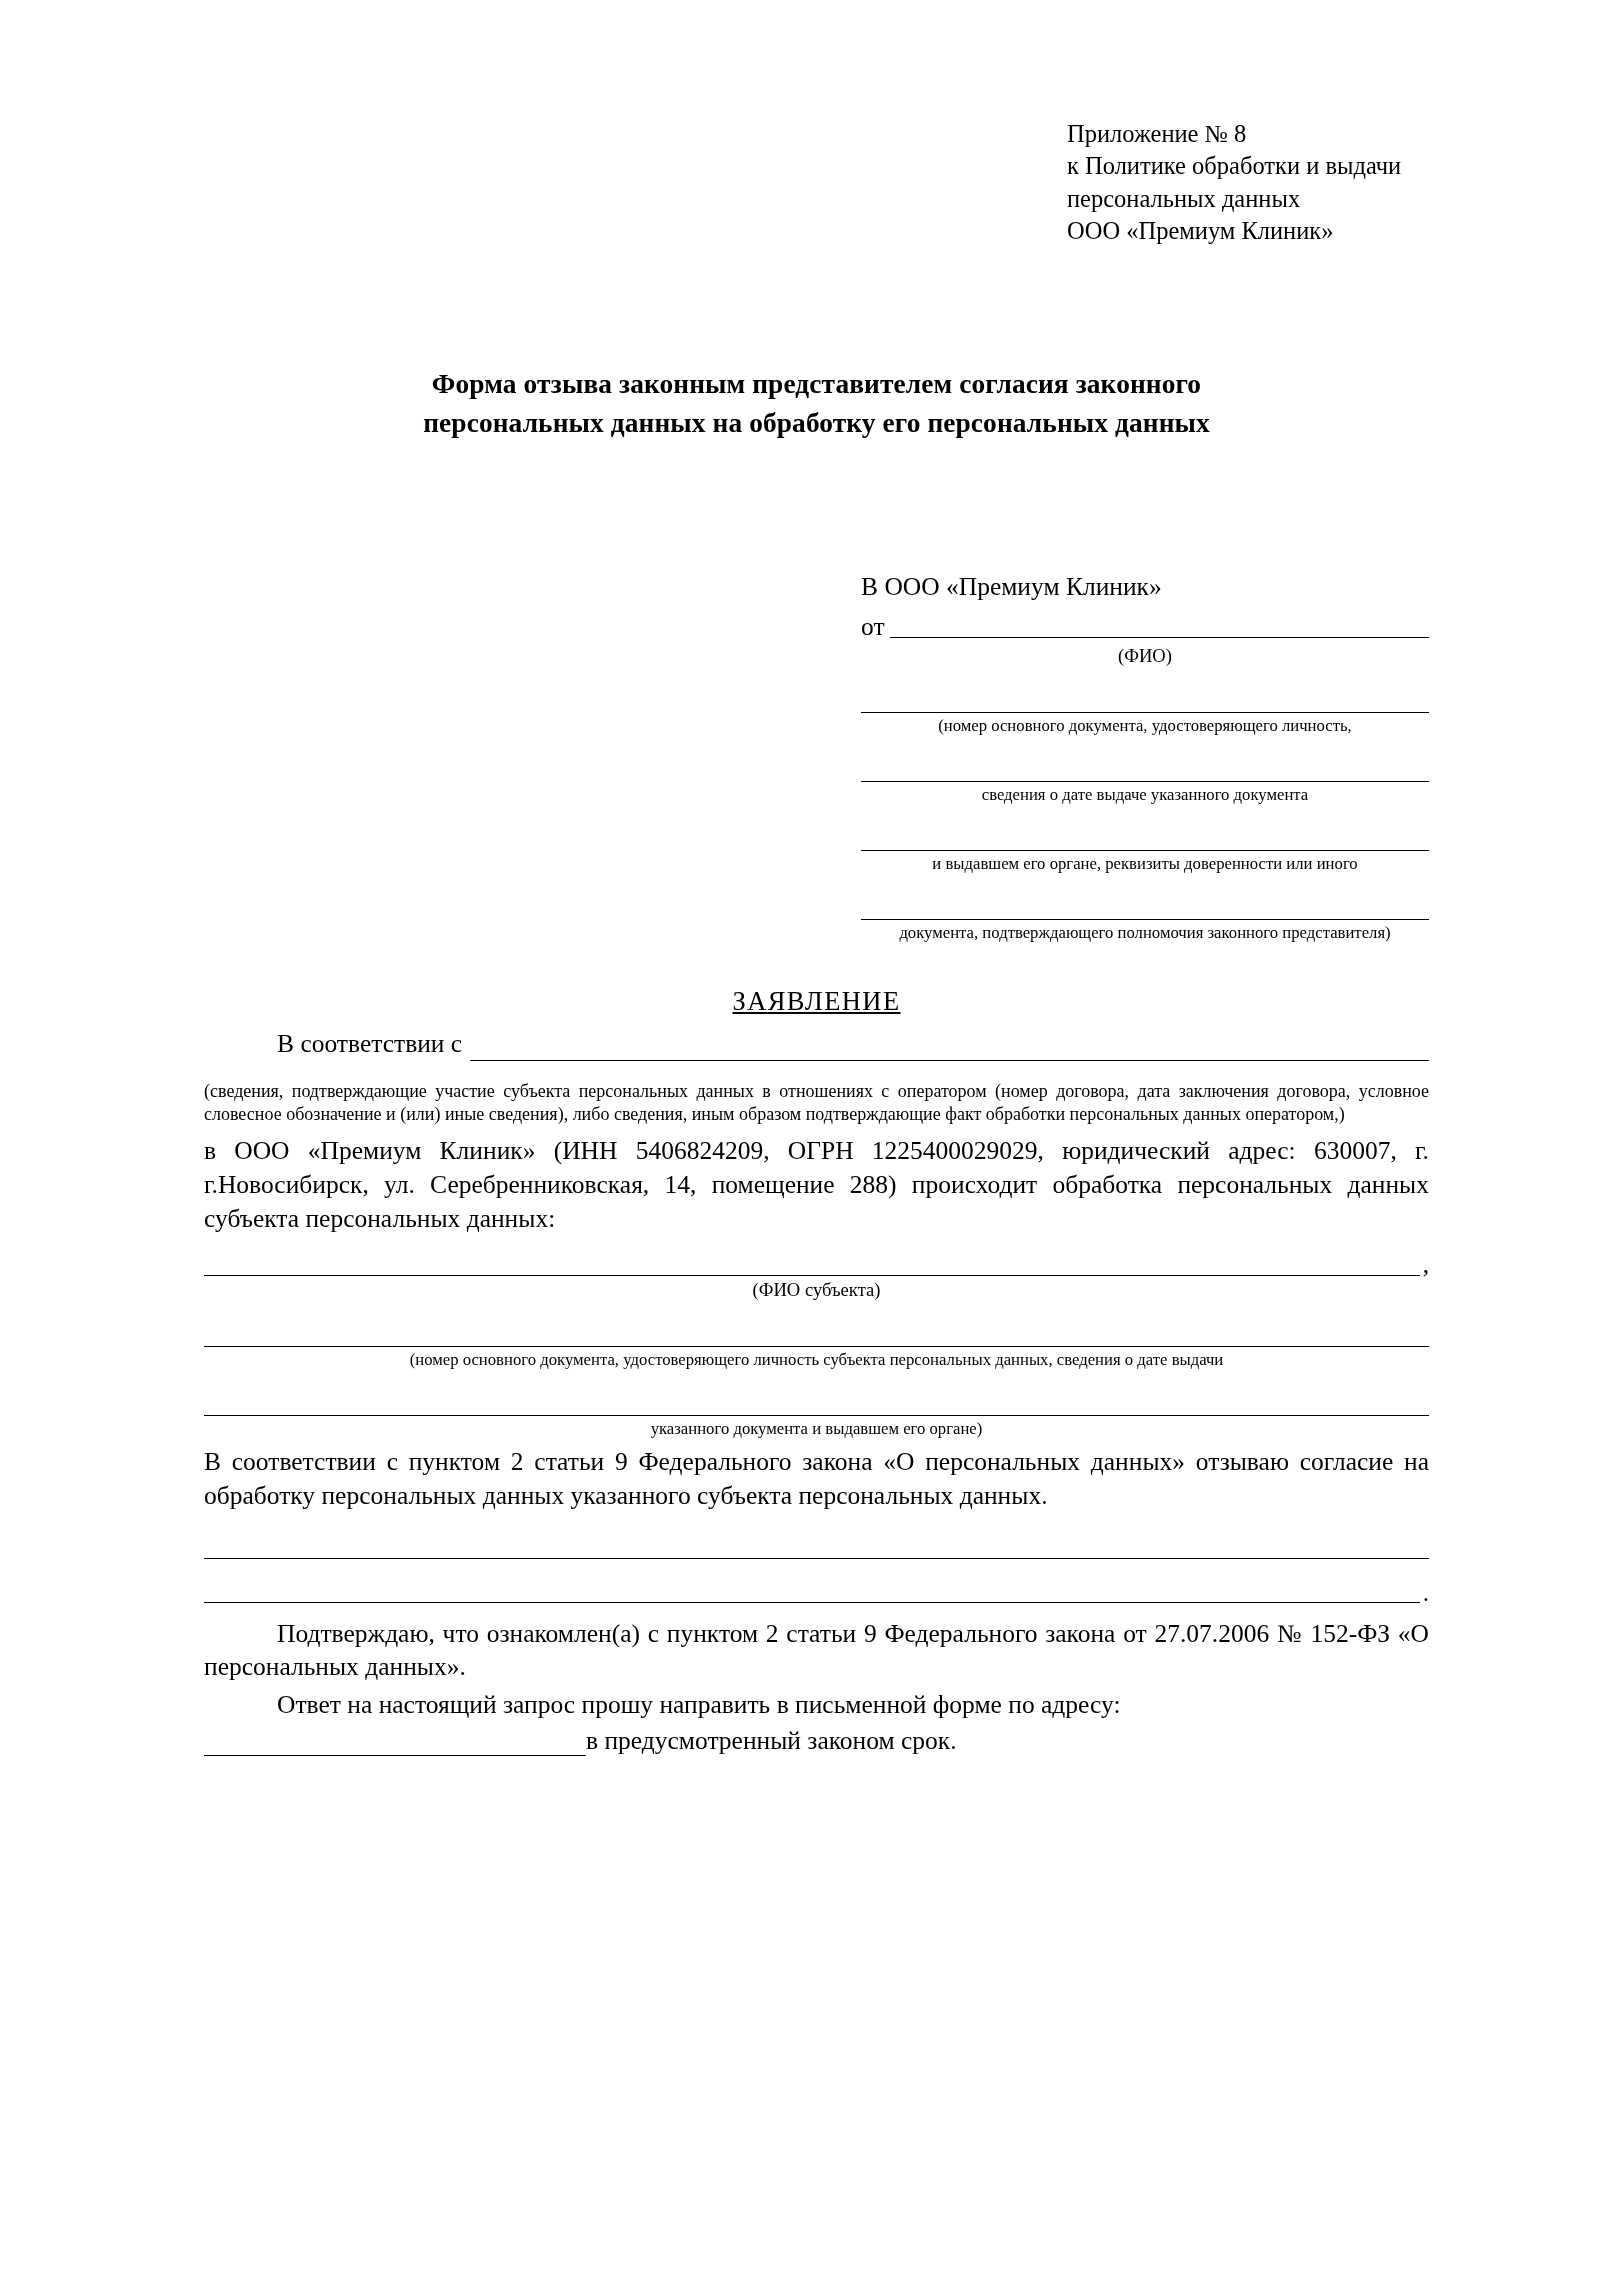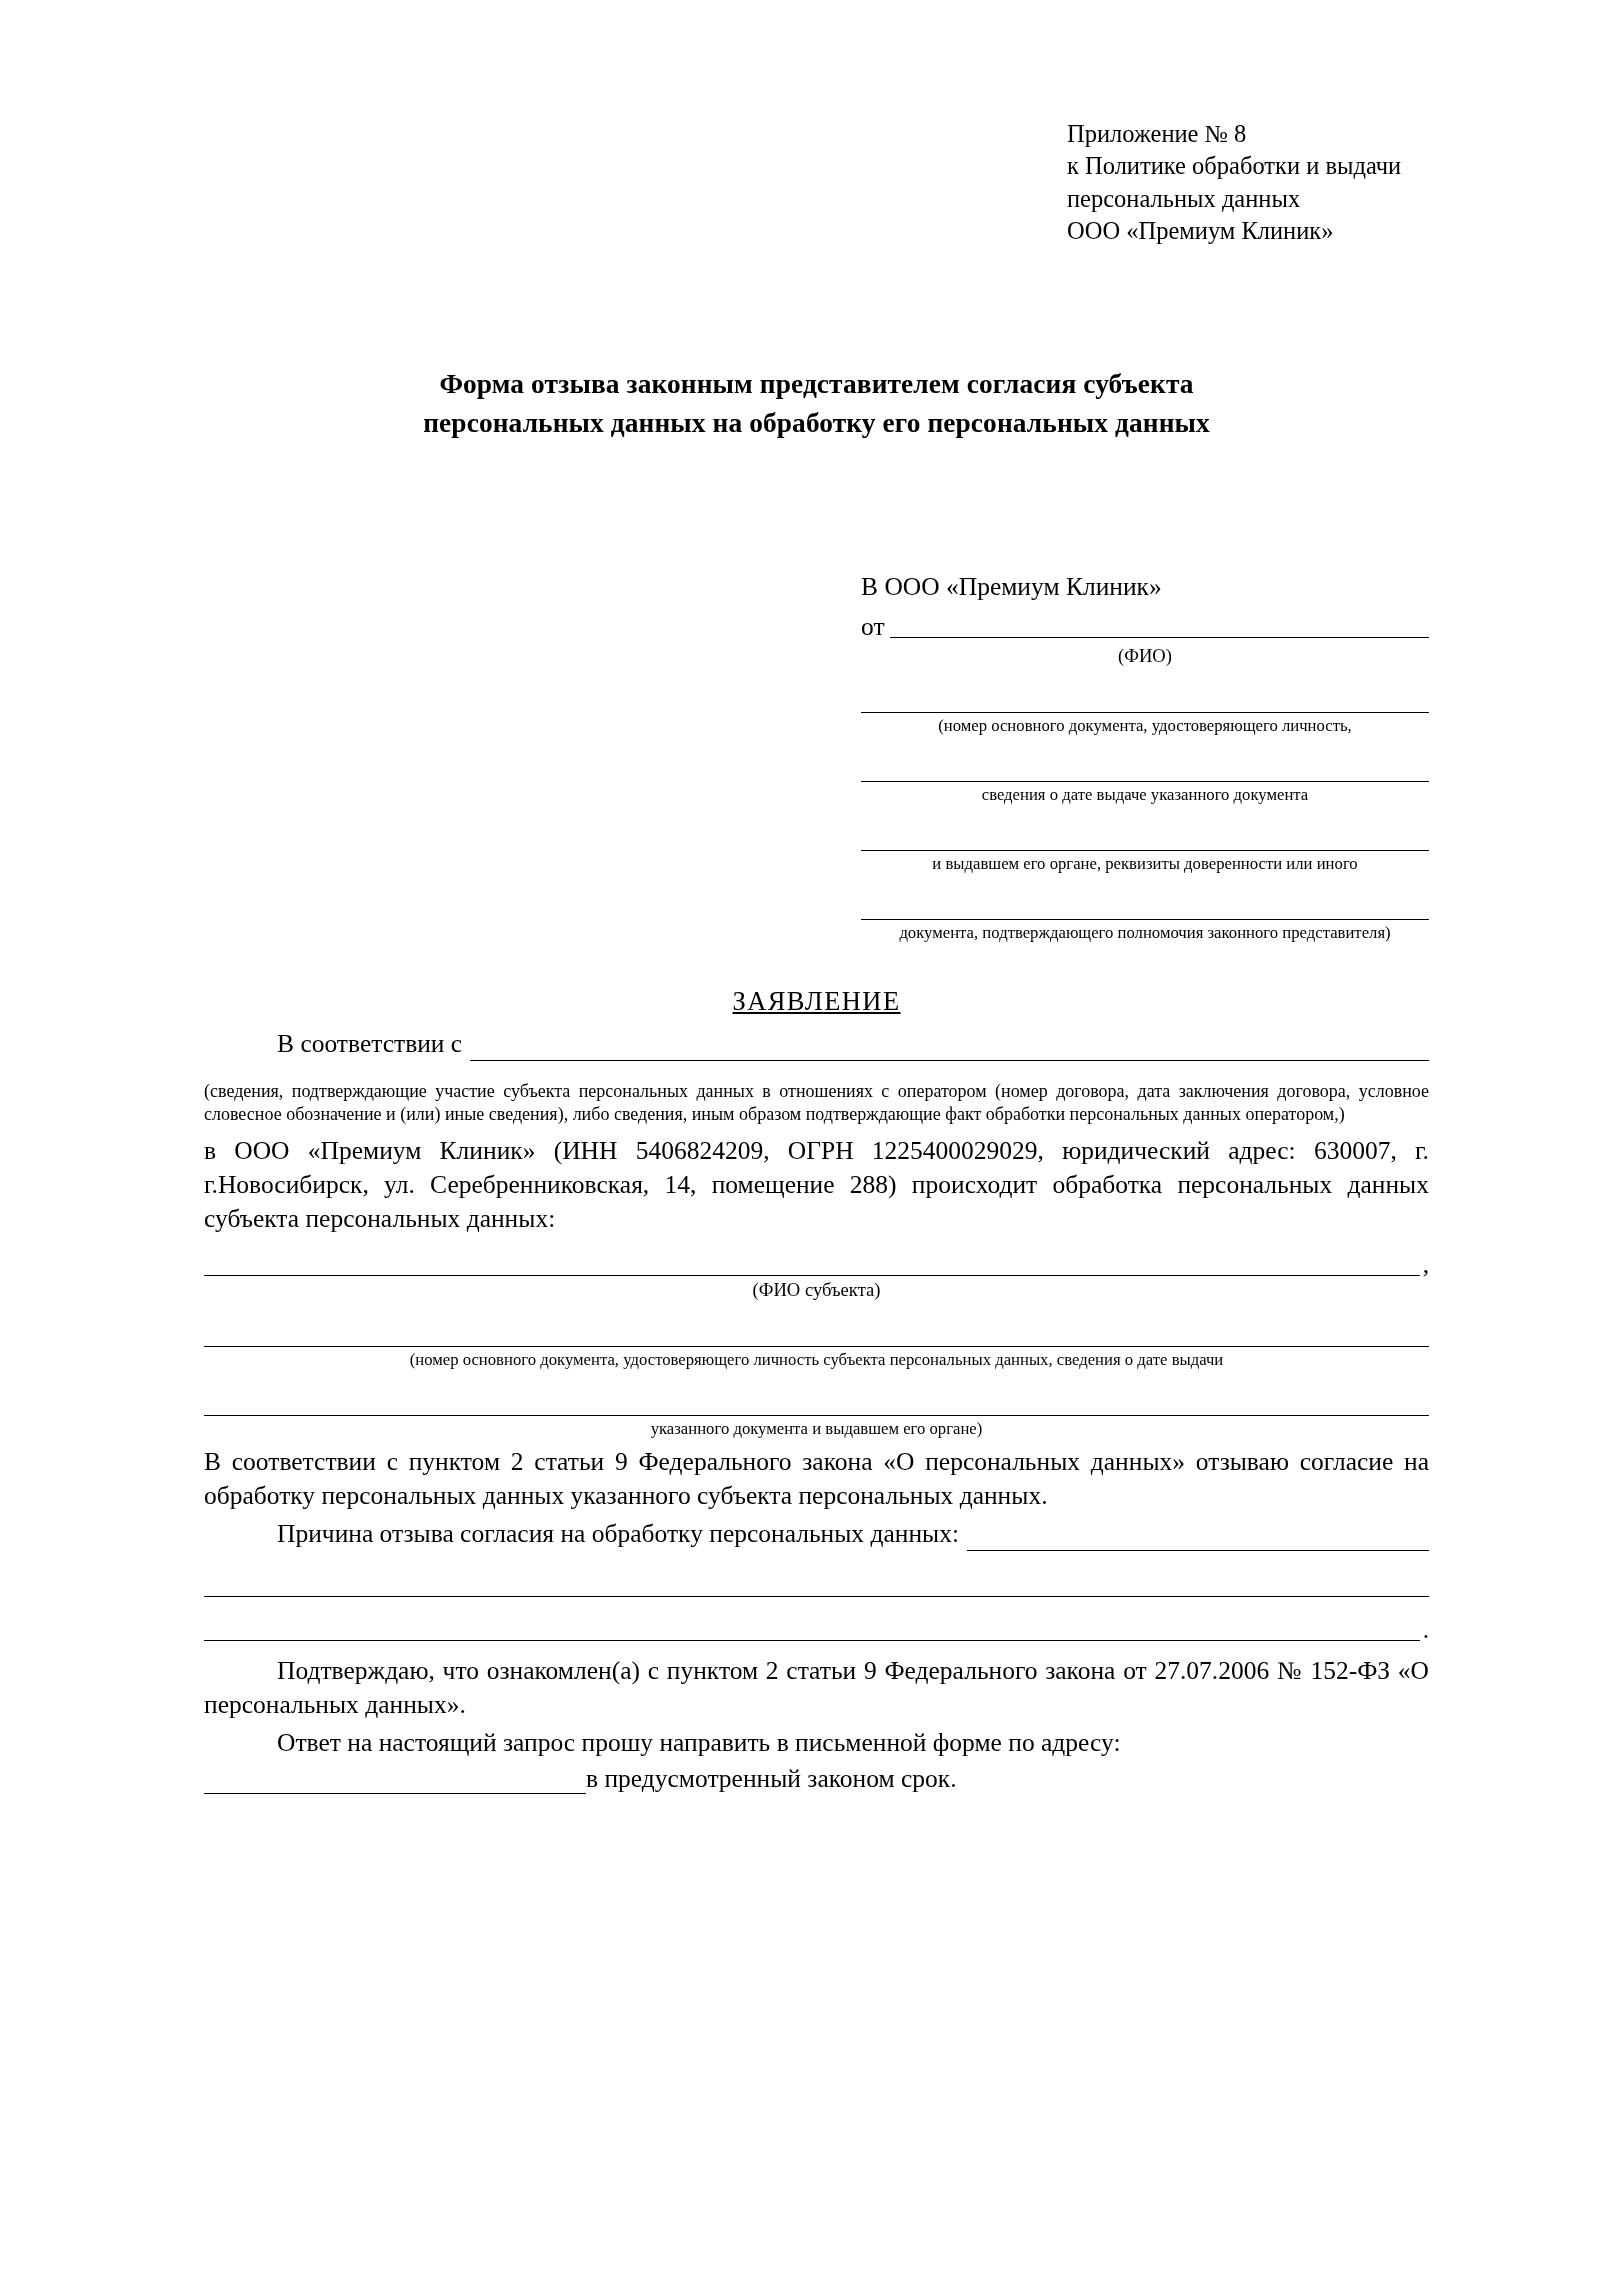--- a/index.html
+++ b/index.html
@@ -152,21 +152,21 @@
   <div class="sheet">
 
     <div class="header-block">
       <div>Приложение № 8</div>
       <div>к Политике обработки и выдачи</div>
       <div>персональных данных</div>
       <div>ООО «Премиум Клиник»</div>
     </div>
 
     <div class="doc-title">
-      <span class="l1">Форма отзыва законным представителем согласия субъекта</span>
+      <span class="l1">Форма отзыва законным представителем согласия законного</span>
       <span class="l2">персональных данных на обработку его персональных данных</span>
     </div>
 
     <div class="addressee">
       <div class="to-line">В ООО «Премиум Клиник»</div>
 
       <div class="from-row">
         <span class="lbl">от</span>
         <span class="rule"></span>
       </div>
@@ -203,24 +203,20 @@
     <div class="caption">(ФИО субъекта)</div>
 
     <div class="rule-full"></div>
     <div class="caption sm">(номер основного документа, удостоверяющего личность субъекта персональных данных, сведения о дате выдачи</div>
 
     <div class="rule-full"></div>
     <div class="caption sm">указанного документа и выдавшем его органе)</div>
 
     <div class="para" style="margin-top:5.9px;">В соответствии с пунктом 2 статьи 9 Федерального закона «О персональных данных» отзываю согласие на обработку персональных данных указанного субъекта персональных данных.</div>
 
-    <div class="para inline-row" style="margin-top:3.9px;">
-      <span class="txt" style="padding-left:73px;">Причина отзыва согласия на обработку персональных данных:</span>
-      <span class="rule"></span>
-    </div>
 
     <div class="rule-full"></div>
 
     <div class="rule-comma" style="margin-top:17.6px;">
       <span class="rule"></span>
       <span class="tail">.</span>
     </div>
 
     <div class="para indent mt-14">Подтверждаю, что ознакомлен(а) с пунктом 2 статьи 9 Федерального закона от 27.07.2006 № 152-ФЗ «О персональных данных».</div>
 

